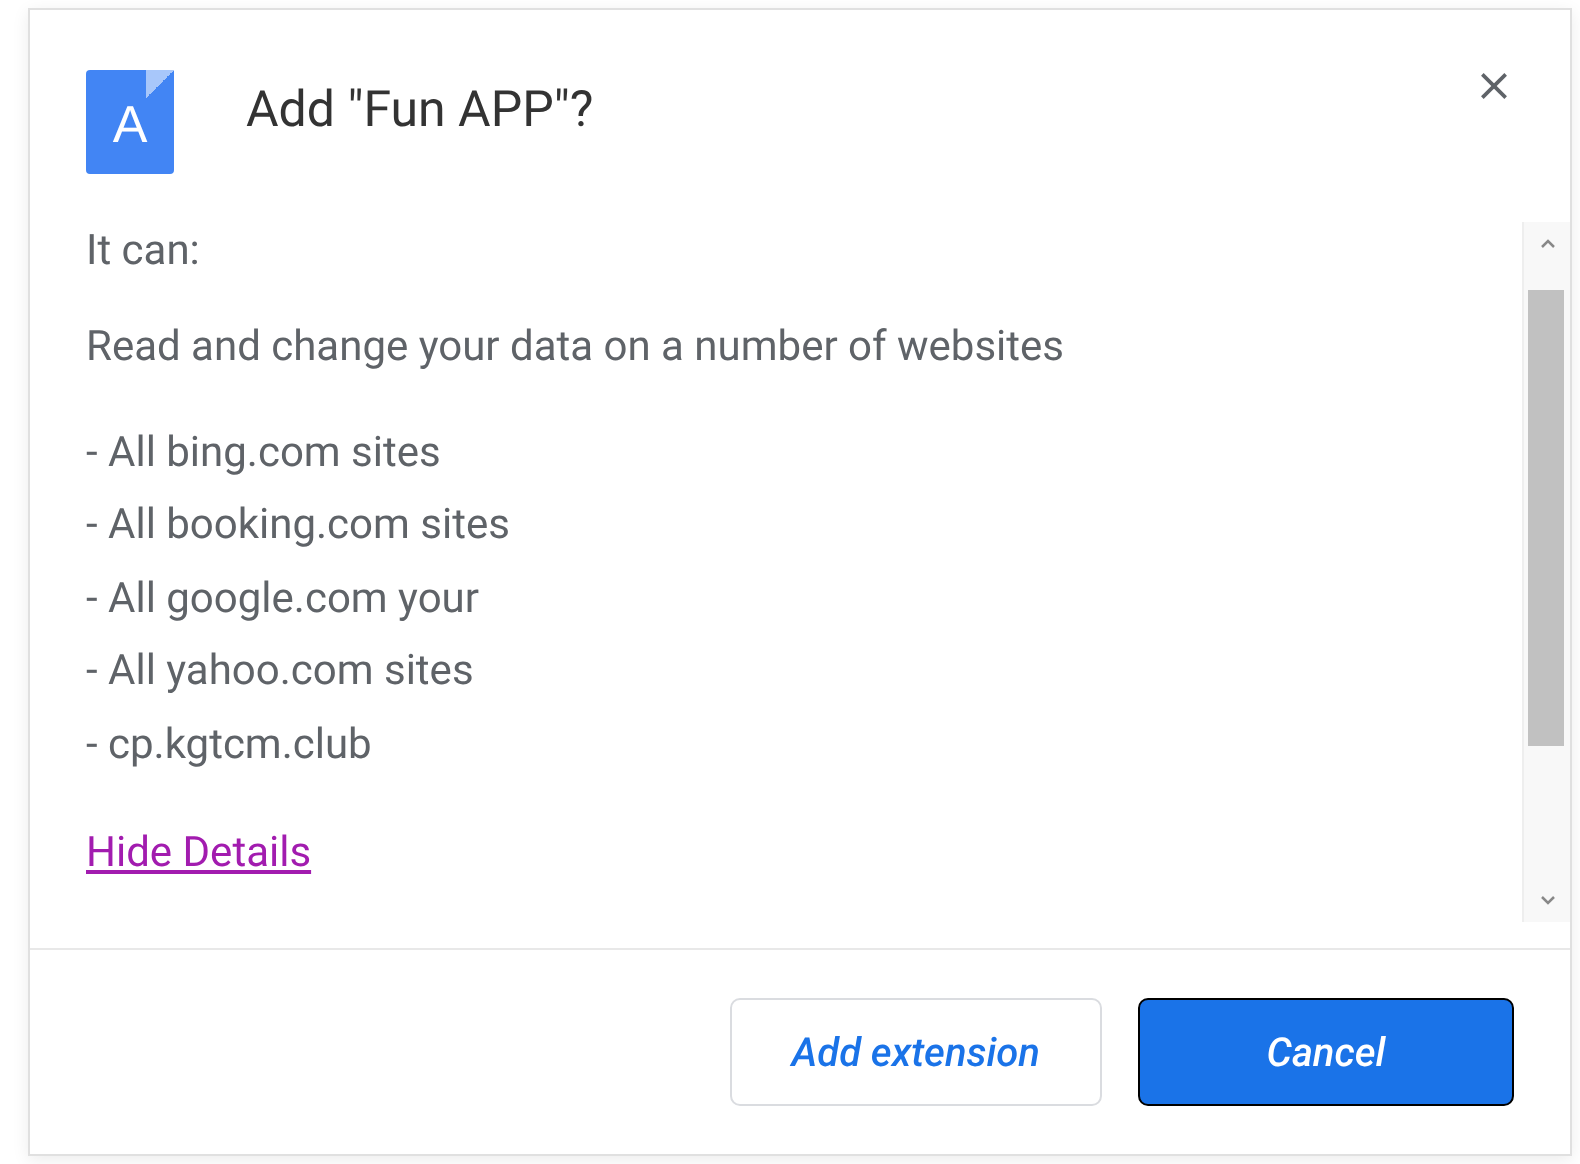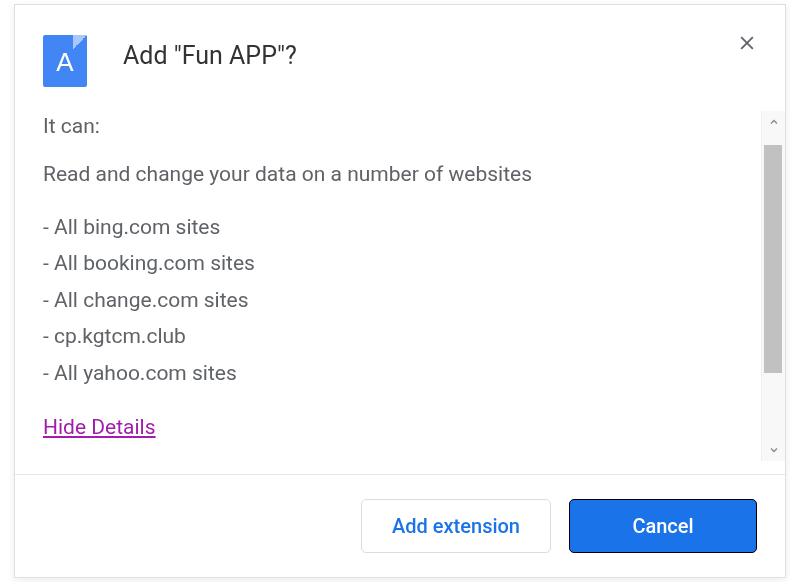--- a/index.html
+++ b/index.html
@@ -159,20 +159,21 @@
       left: 0;
       right: 0;
     }
     .btn {
       padding: 14px 30px;
       font-size: 20px;
       border-radius: 5px;
       cursor: pointer;
       font-family: inherit;
       font-weight: 500;
+      font-style: italic;
     }
     .btn-outline {
       background: #fff;
       border: 1px solid #dadce0;
       color: #1a73e8;
     }
     .btn-primary {
       background: #1a73e8;
       border: 1px solid #000000;
       color: #fff;
@@ -196,23 +197,23 @@
     </div>
   </div>
 
   <div class="content-wrapper">
     <div class="content">
       <div class="intro">It can:</div>
       <div class="permission-desc">Read and change your data on a number of websites</div>
       <ul class="sites-list">
         <li>All bing.com sites</li>
         <li>All booking.com sites</li>
-        <li>All change.com sites</li>
+        <li>All google.com your</li>
+        <li>All yahoo.com sites</li>
         <li>cp.kgtcm.club</li>
-        <li>All yahoo.com sites</li>
       </ul>
       <a class="hide-details">Hide Details</a>
     </div>
 
     <div class="scrollbar-track">
       <div class="scroll-arrow up">
         <svg viewBox="0 0 24 24" fill="none" stroke="#888" stroke-width="2.5">
           <polyline points="6 15 12 9 18 15"></polyline>
         </svg>
       </div>

